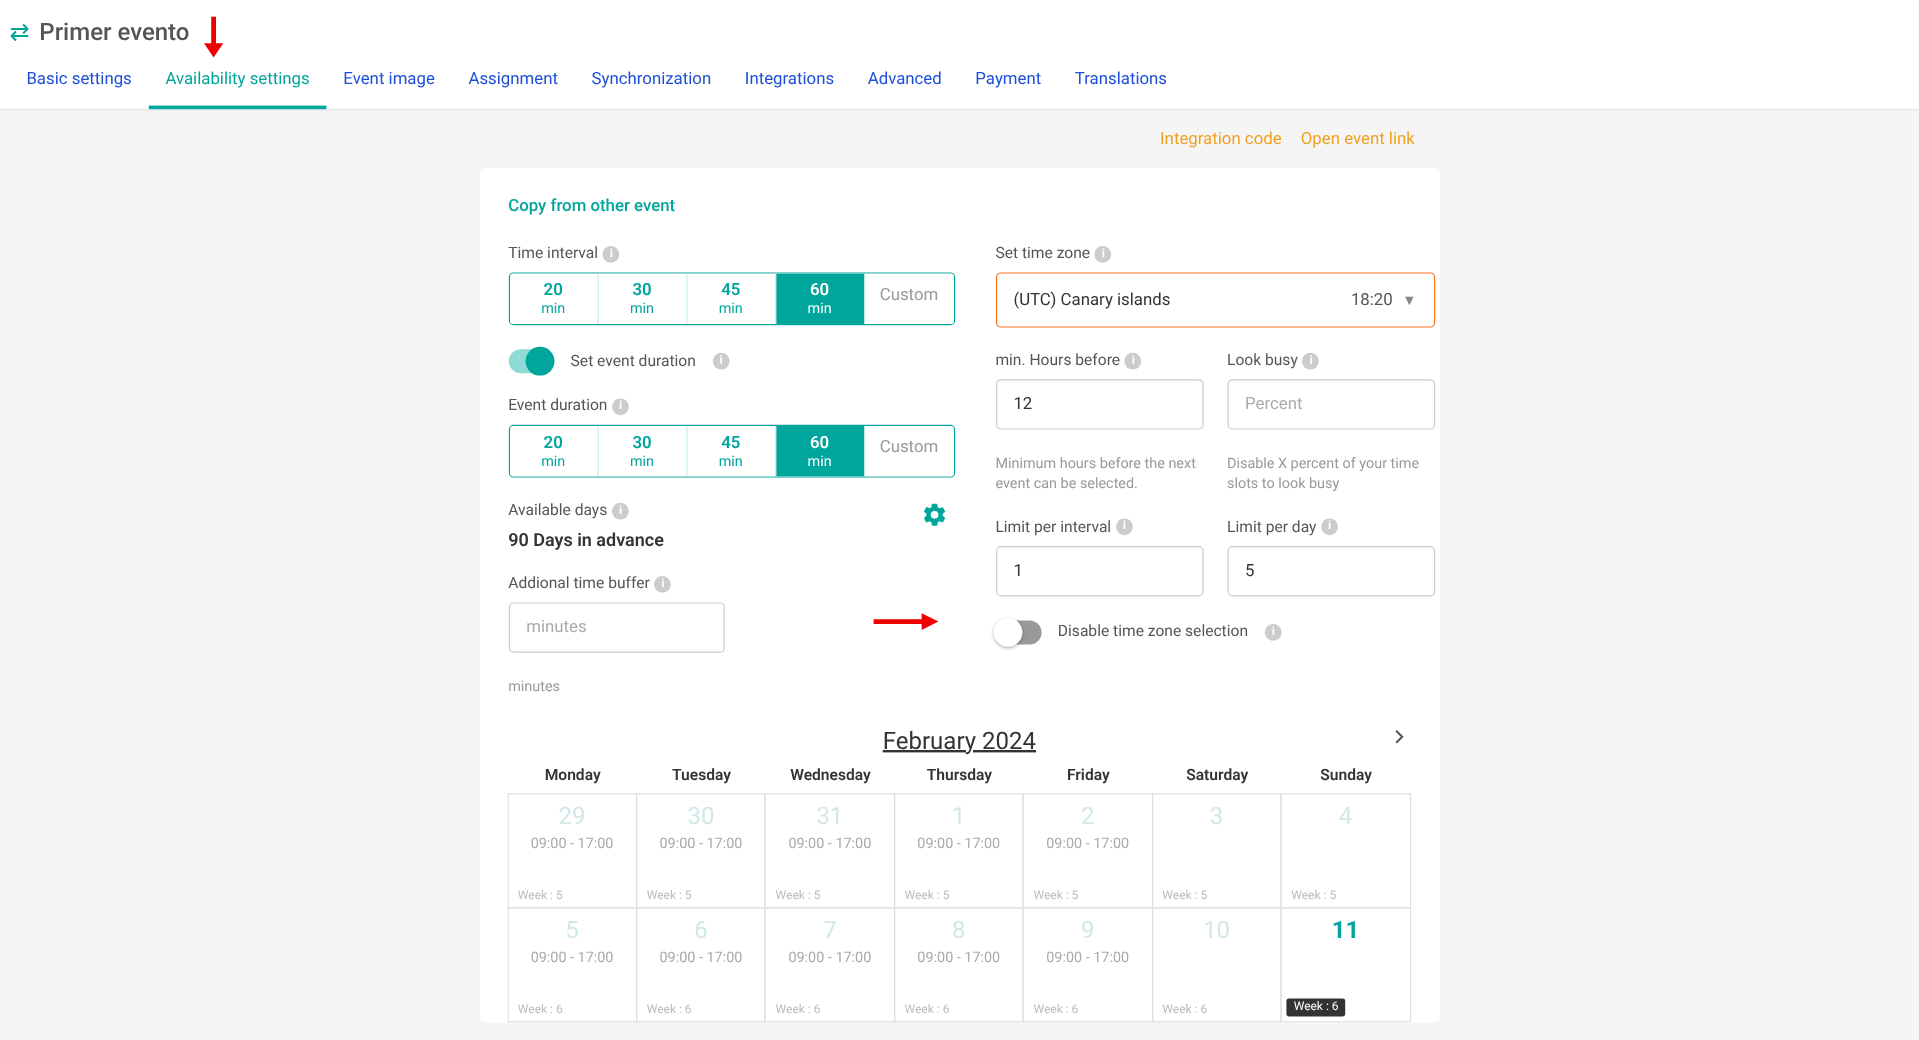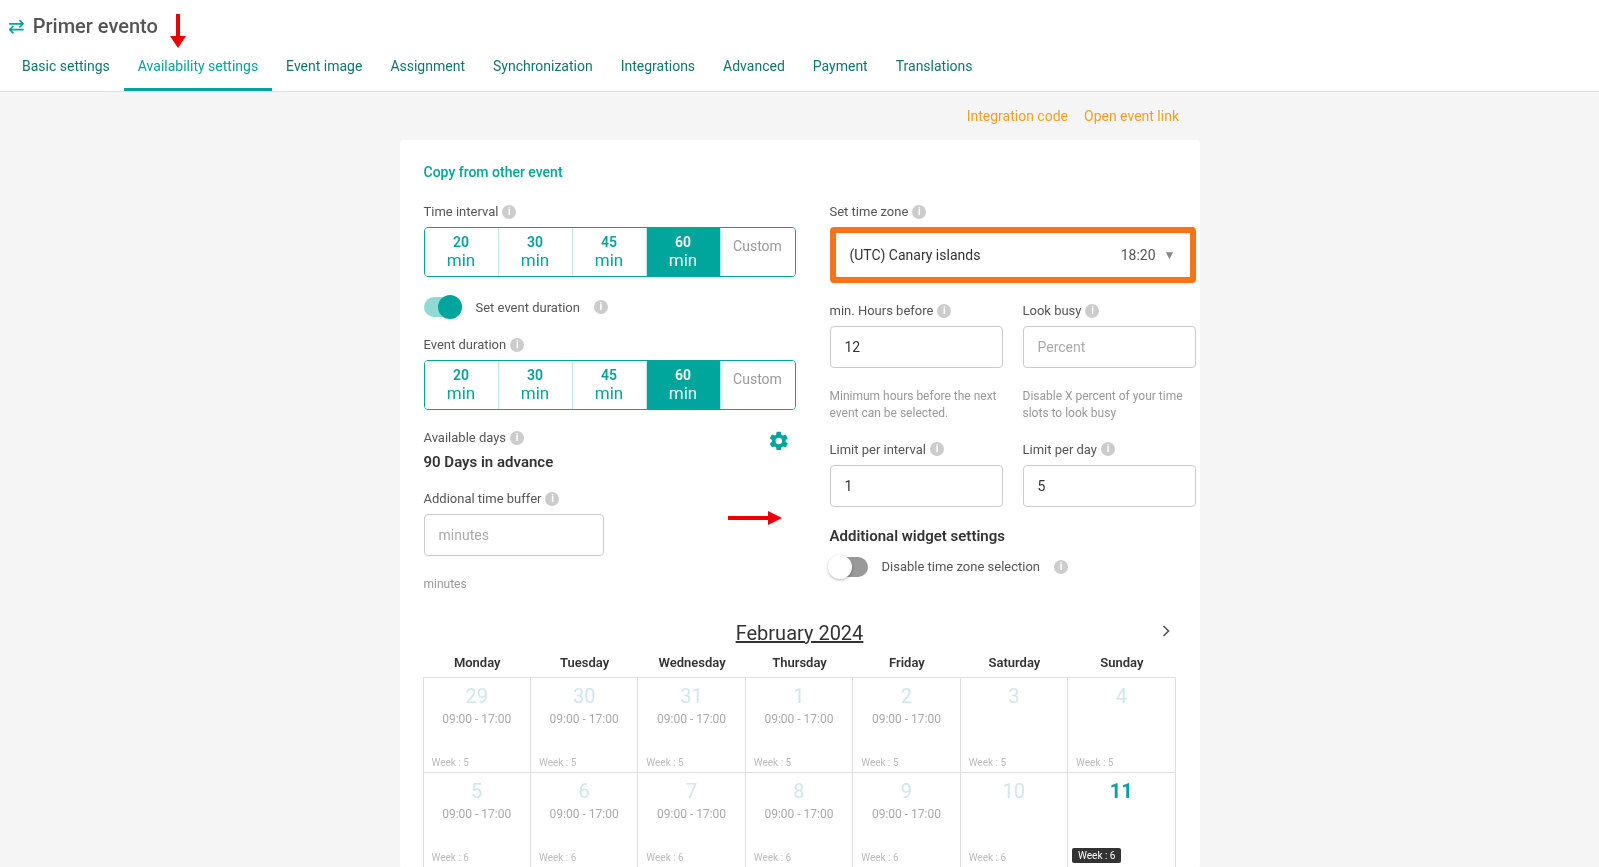--- a/index.html
+++ b/index.html
@@ -6,21 +6,21 @@
 body { background: #f5f5f5; width: 1599px; height: 867px; overflow: hidden; font-size: 14px; color: #333; }
 
 
 .header { background: #fff; border-bottom: 1px solid #e0e0e0; }
 .title-row { display: flex; align-items: center; gap: 8px; padding: 14px 8px 10px; }
 .swap-icon { color: #00a59b; font-size: 20px; }
 .page-title { font-size: 20px; color: #555; font-weight: 500; }
 
 
 .tabs { display: flex; gap: 0; padding: 0 8px; }
-.tab { padding: 10px 14px 14px; color: #0f766e; cursor: pointer; border-bottom: 3px solid transparent; }
+.tab { padding: 10px 14px 14px; color: #1d4ed8; cursor: pointer; border-bottom: 3px solid transparent; }
 .tab.active { color: #00a59b; border-bottom-color: #00a59b; }
 
 
 .top-links { display: flex; justify-content: flex-end; gap: 16px; padding: 16px 420px 0 0; }
 .top-link { color: #f0a020; cursor: pointer; }
 
 
 .card { background: #fff; border-radius: 4px; width: 800px; margin: 16px auto 0; padding: 24px 24px 0; }
 
 .copy-link { color: #00a59b; font-weight: 500; cursor: pointer; margin-bottom: 24px; display: inline-block; }
@@ -30,21 +30,21 @@
 .right-col { flex: 1; min-width: 366px; }
 
 .field-label { color: #555; font-size: 13px; display: flex; align-items: center; gap: 4px; margin-bottom: 8px; }
 .info-icon { display: inline-block; width: 14px; height: 14px; border-radius: 50%; background: #ccc; color: #fff; text-align: center; line-height: 14px; font-size: 10px; font-weight: bold; }
 
 
 .seg-group { display: inline-flex; border: 1px solid #00a59b; border-radius: 4px; overflow: hidden; margin-bottom: 20px; }
 .seg { border-right: 1px solid #bfe7e4; padding: 6px 0; width: 74px; text-align: center; cursor: pointer; background: #fff; }
 .seg:last-child { border-right: none; }
 .seg .num { color: #00a59b; font-weight: 600; font-size: 14px; display: block; }
-.seg .unit { color: #00a59b; font-size: 17px; display: block; }
+.seg .unit { color: #00a59b; font-size: 12px; display: block; }
 .seg.active { background: #00a59b; }
 .seg.active .num, .seg.active .unit { color: #fff; }
 .seg.custom { color: #999; line-height: 24px; }
 
 
 .toggle-row { display: flex; align-items: center; gap: 14px; margin-bottom: 20px; }
 .toggle { width: 38px; height: 20px; border-radius: 10px; position: relative; cursor: pointer; }
 .toggle.on { background: #8fdad4; }
 .toggle.on::after { content:''; position:absolute; right:0; top:-2px; width:24px; height:24px; border-radius:50%; background:#00a59b; }
 .toggle.off { background: #999; }
@@ -55,21 +55,21 @@
 .avail-row { display: flex; align-items: flex-start; justify-content: space-between; margin-bottom: 20px; }
 .avail-value { font-weight: 600; color: #333; font-size: 15px; margin-top: 4px; }
 .gear-icon { color: #00a59b; font-size: 20px; cursor: pointer; }
 
 
 .input { border: 1px solid #ccc; border-radius: 4px; padding: 12px 14px; font-size: 14px; width: 100%; color: #333; }
 .input::placeholder { color: #aaa; }
 .help { color: #999; font-size: 12px; margin-top: 20px; line-height: 1.4; }
 
 
-.tz-select { border: 6px solid #f97316; border-radius: 4px; padding: 14px 14px; display: flex; justify-content: space-between; align-items: center; cursor: pointer; margin-bottom: 20px; }
+.tz-select { border: 1px solid #f97316; border-radius: 4px; padding: 14px 14px; display: flex; justify-content: space-between; align-items: center; cursor: pointer; margin-bottom: 20px; }
 .tz-right { display: flex; align-items: center; gap: 8px; color: #555; }
 .chevron { font-size: 12px; color: #888; }
 
 .two-inputs { display: flex; gap: 20px; margin-bottom: 20px; }
 .two-inputs > div { flex: 1; }
 
 .section-heading { font-weight: 600; color: #333; font-size: 15px; margin: 16px 0 12px; }
 
 
 .cal-header { display: flex; align-items: flex-end; justify-content: center; position: relative; margin: 24px 0 2px; text-decoration: underline; }
@@ -242,21 +242,20 @@
         </div>
         <div>
           <div class="field-label">
             <span>Limit per day</span>
             <span class="info-icon">i</span>
           </div>
           <input class="input" value="5" style="">
         </div>
       </div>
 
-      <div class="section-heading">Additional widget settings</div>
       <div class="toggle-row">
         <div class="toggle off"></div>
         <span class="toggle-label">Disable time zone selection</span>
         <span class="info-icon">i</span>
       </div>
     </div>
   </div>
 
   
   <div class="cal-header">

